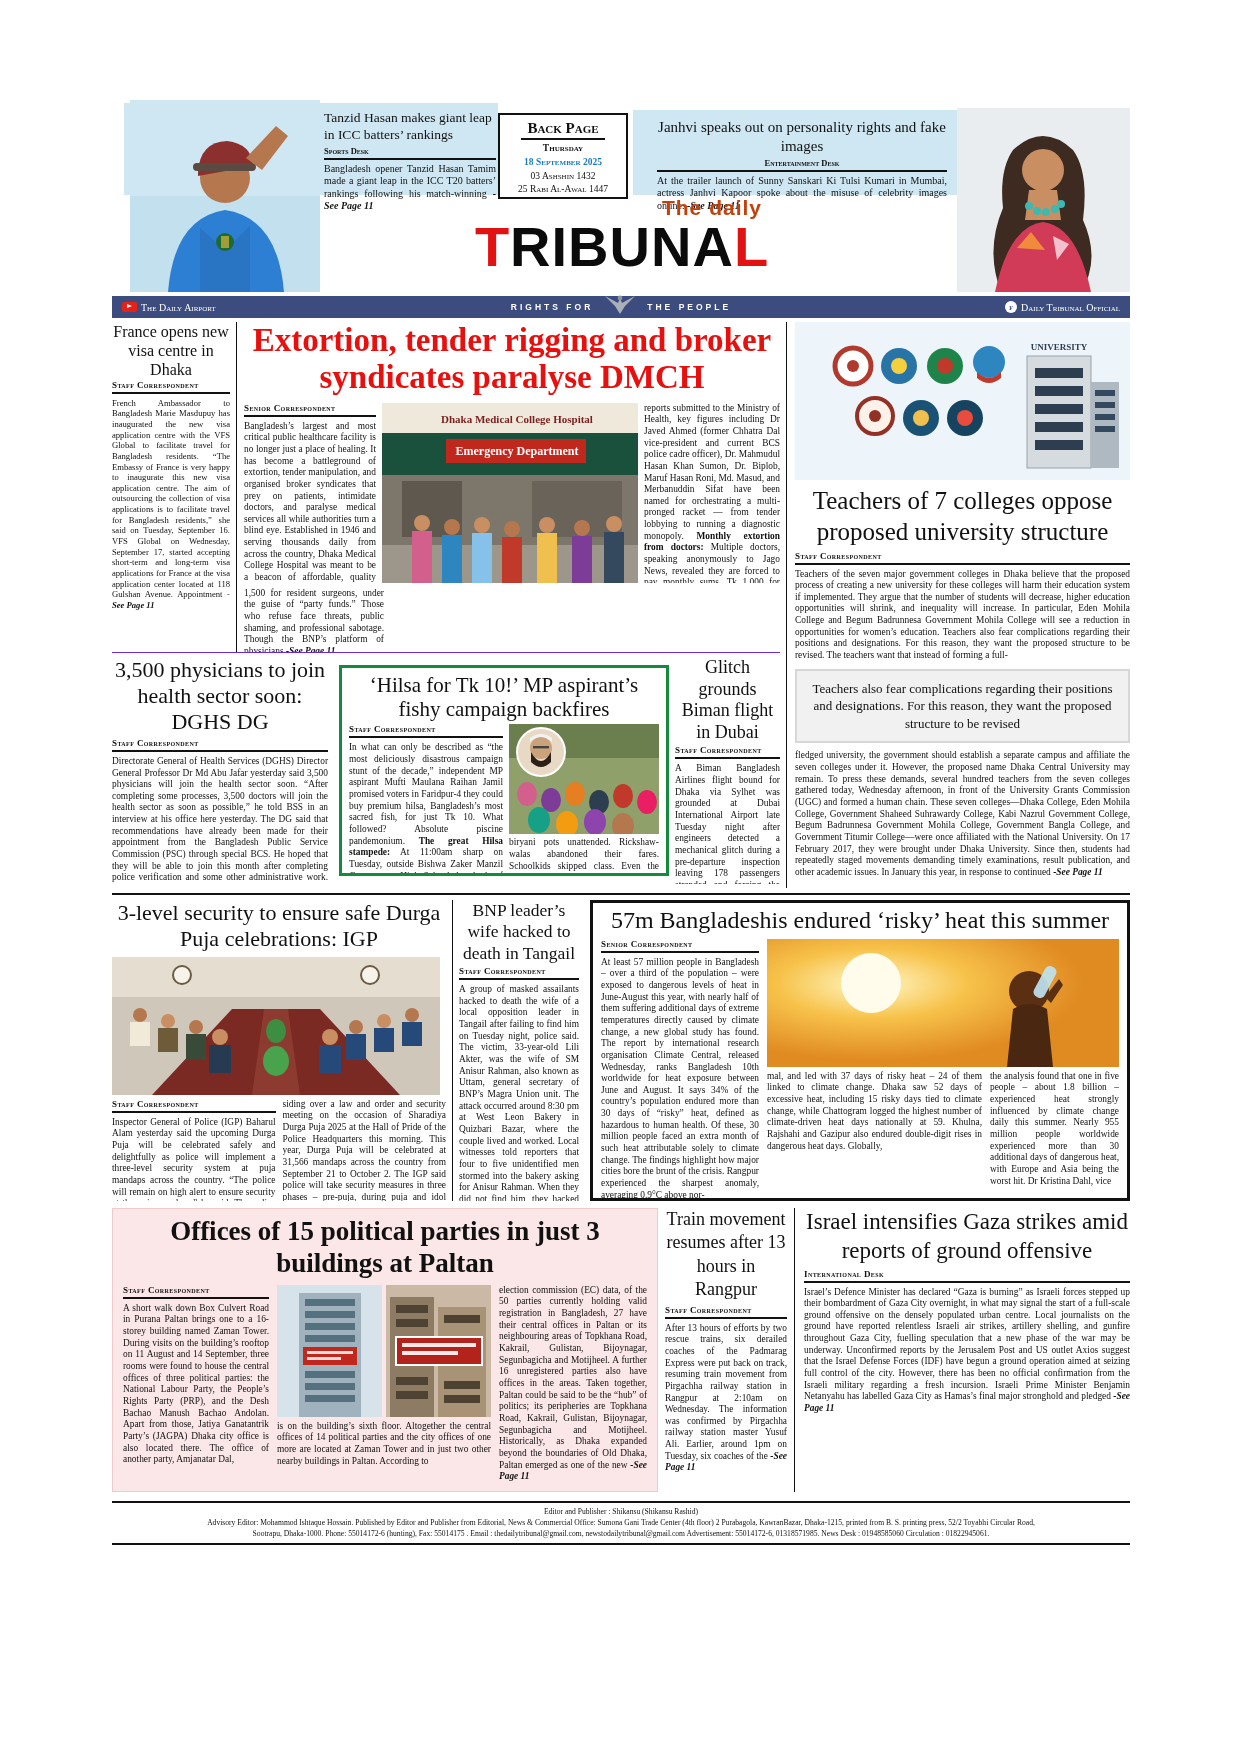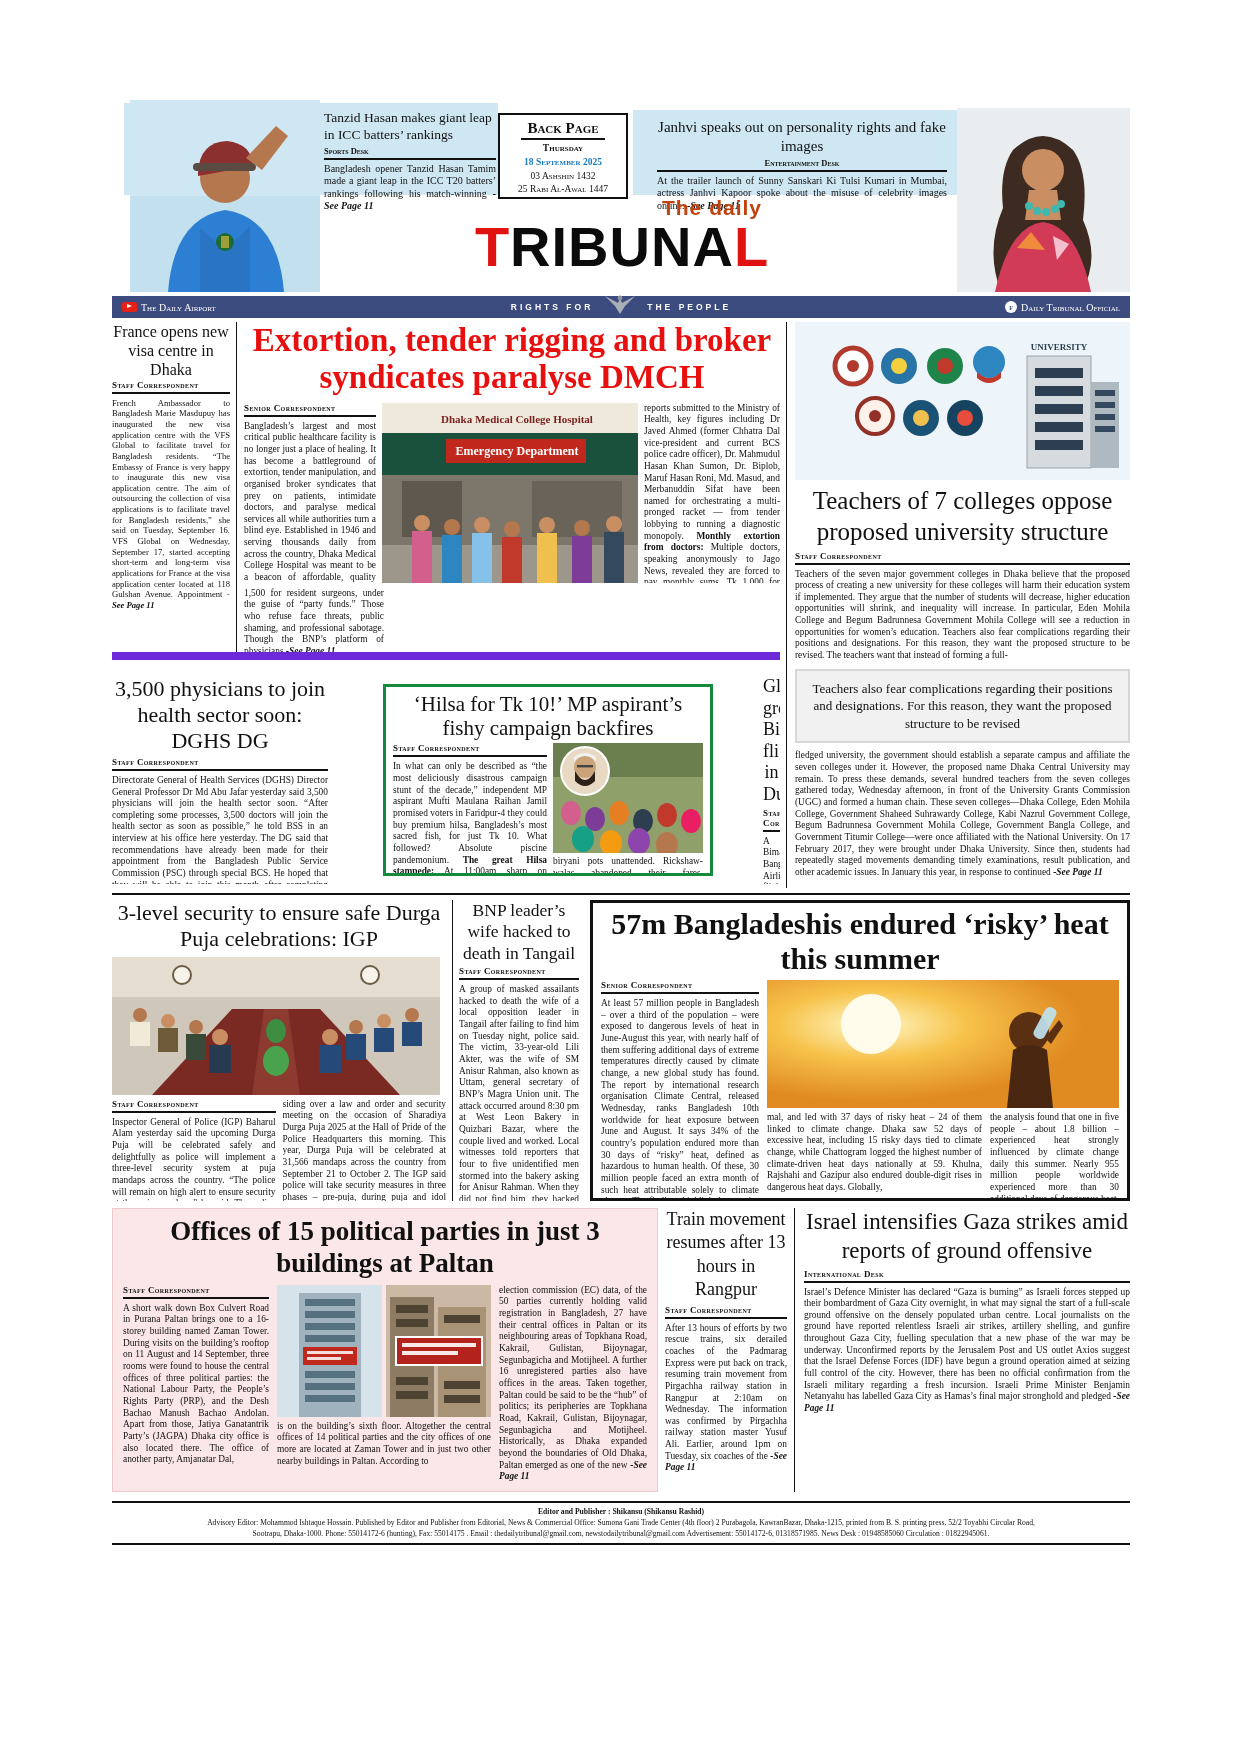--- a/index.html
+++ b/index.html
@@ -65,21 +65,21 @@
   .visa{width:118px;padding-right:6px;border-right:1px solid #111;overflow:hidden;}
   .visa h2{font-size:16px;line-height:1.2;}
   .visa .bd{font-size:8.6px;}
   .dmch{flex:1;padding-left:7px;overflow:hidden;}
   .dmch h1{color:#e8100e;font-weight:bold;font-size:33px;line-height:1.13;}
   .dmch-cols{display:flex;gap:6px;margin-top:6px;height:180px;}
   .dmch-c1{width:132px;overflow:hidden;}
   .dmch-c3{width:136px;overflow:hidden;}
   .dmch-photo{flex:1;position:relative;background:#9d968a;overflow:hidden;}
   .dmch-bottom{display:flex;gap:8px;margin-top:5px;}
-  .band2{display:flex;height:232px;border-top:8px solid #6d28d9;padding-top:16px;box-sizing:border-box;gap:44px;}
+  .band2{display:flex;height:232px;border-top:1px solid #6d28d9;padding-top:4px;box-sizing:border-box;}
   .physicians{width:216px;padding-right:5px;overflow:hidden;}
   .physicians h2{font-size:22px;line-height:1.18;}
   .hilsa{width:330px;border:3px solid #158a3d;margin:8px 6px;padding:5px 7px;box-sizing:border-box;overflow:hidden;}
   .hilsa h2{font-size:21px;line-height:1.15;}
   .hilsa-row{display:flex;gap:6px;margin-top:3px;}
   .hilsa-c1{width:158px;}
   .hilsa-c2{flex:1;}
   .biman{flex:1;overflow:hidden;}
   .biman h2{font-size:18px;line-height:1.2;}
   .teachers-col h2{font-size:25px;line-height:1.25;}
@@ -88,21 +88,21 @@
 
   
   .band3{display:flex;height:308px;border-top:2px solid #111;margin-top:5px;padding-top:5px;box-sizing:border-box;}
   .igp{width:334px;padding-right:6px;border-right:1px solid #111;overflow:hidden;}
   .igp h2{font-size:22px;line-height:1.2;}
   .igp-cols{display:flex;gap:7px;margin-top:4px;}
   .igp-cols>div{flex:1;overflow:hidden;}
   .bnp{width:120px;padding:0 6px;overflow:hidden;}
   .bnp h2{font-size:17.5px;line-height:1.22;}
   .heat{flex:1;border:3px solid #111;margin-left:5px;padding:4px 8px;box-sizing:border-box;overflow:hidden;}
-  .heat h1{font-weight:bold;font-size:30px;line-height:1.15;}
+  .heat h1{font-weight:normal;font-size:24px;line-height:1.15;}
   .heat-row{display:flex;gap:8px;margin-top:4px;}
   .heat-c1{width:178px;overflow:hidden;}
   .heat-right{flex:1;}
   .heat-txt{display:flex;gap:8px;margin-top:4px;}
   .heat-txt>p{margin:0;}
 
   
   .band4{display:flex;margin-top:7px;height:284px;}
   .paltan{width:546px;background:#fbe7e8;border:1px solid #f0c9cb;padding:6px 10px;box-sizing:border-box;overflow:hidden;}
   .paltan h1{font-weight:bold;font-size:27px;line-height:1.2;}
@@ -113,21 +113,21 @@
   .paltan-photos{display:flex;gap:4px;}
   .train{width:122px;padding:0 7px;overflow:hidden;}
   .train h2{font-size:18px;line-height:1.3;}
   .israel{flex:1;border-left:1px solid #111;padding-left:9px;overflow:hidden;}
   .israel h2{font-size:23px;line-height:1.25;}
 
   
   .footer{margin-top:9px;border-top:2px solid #111;border-bottom:2px solid #111;
           text-align:center;padding:3px 4px 4px;}
   .footer p{margin:0;font-size:7.6px;line-height:1.45;}
-  .footer .f1{font-weight:bold;}
+  .footer .f1{font-weight:normal;}
 </style>
 </head>
 <body>
 
 <div class="sheet">
   <div class="content">
 
     <div class="header">
       <div class="panel left"></div>
       <div class="panel right"></div>

